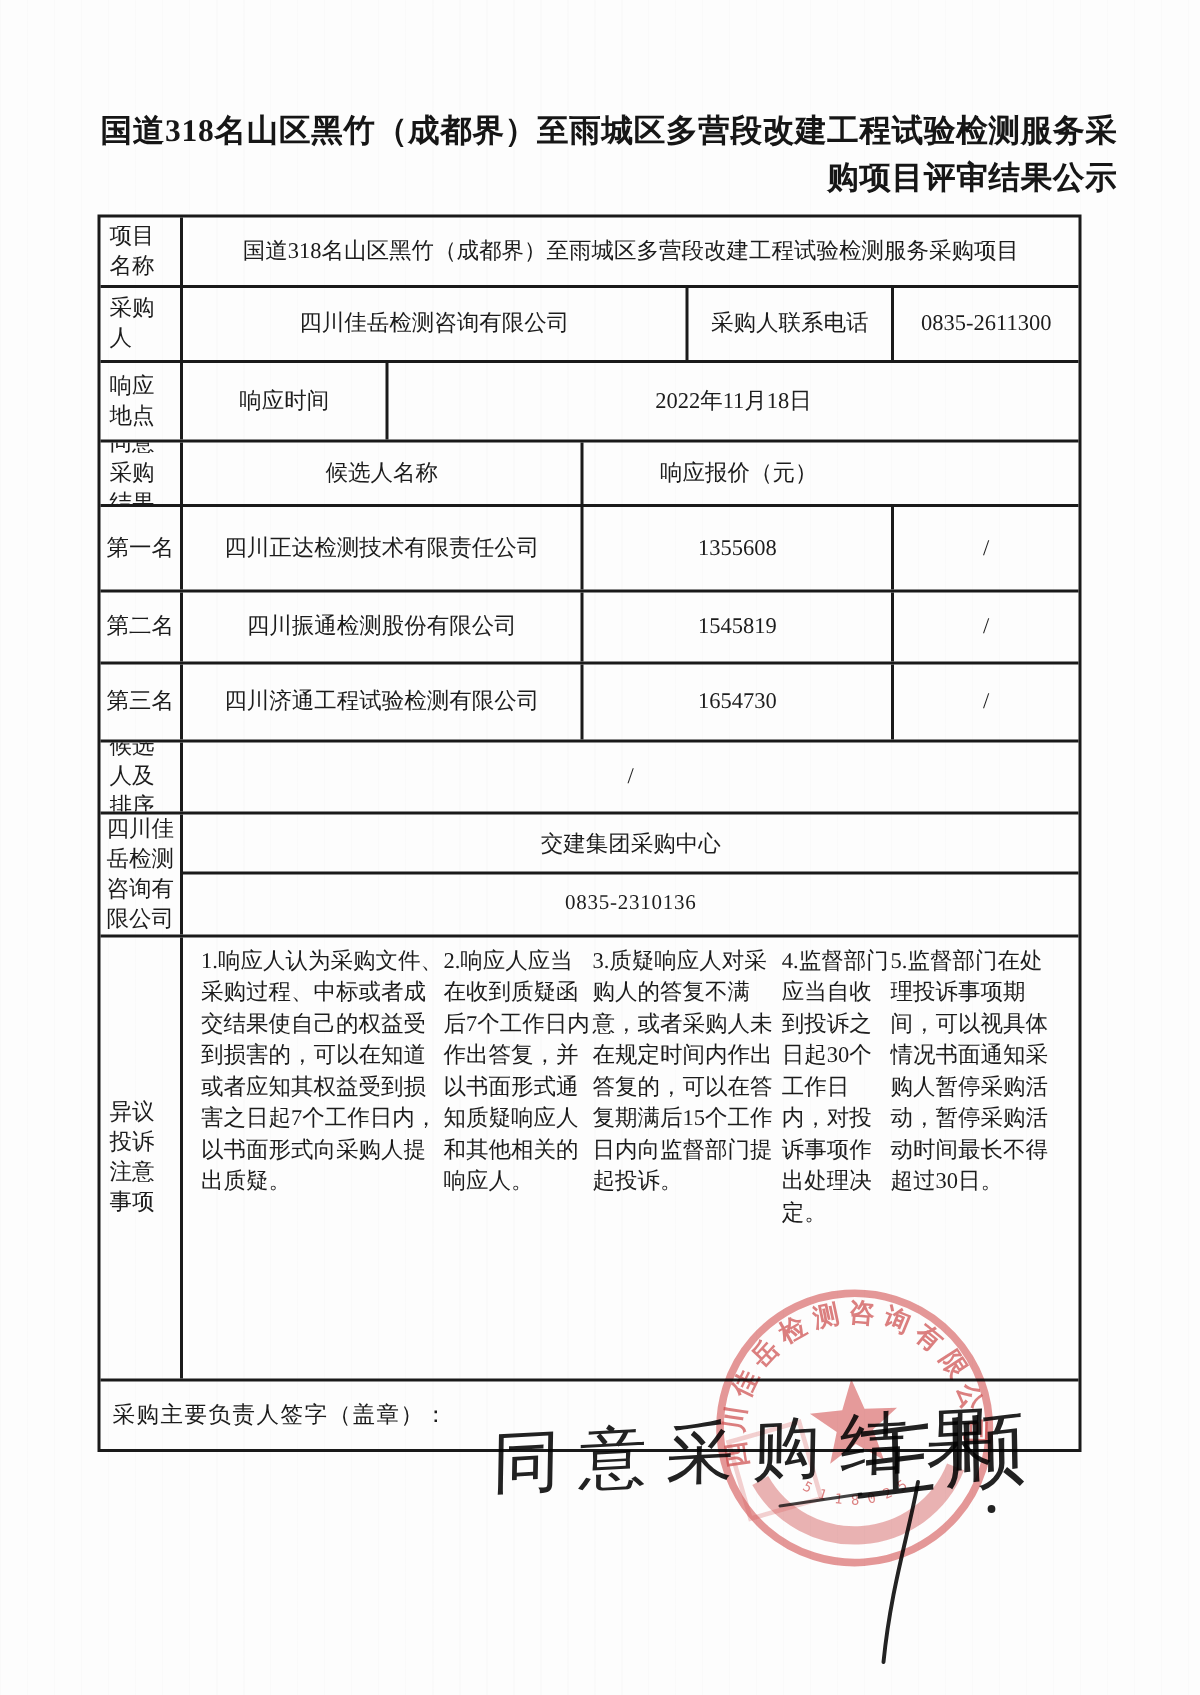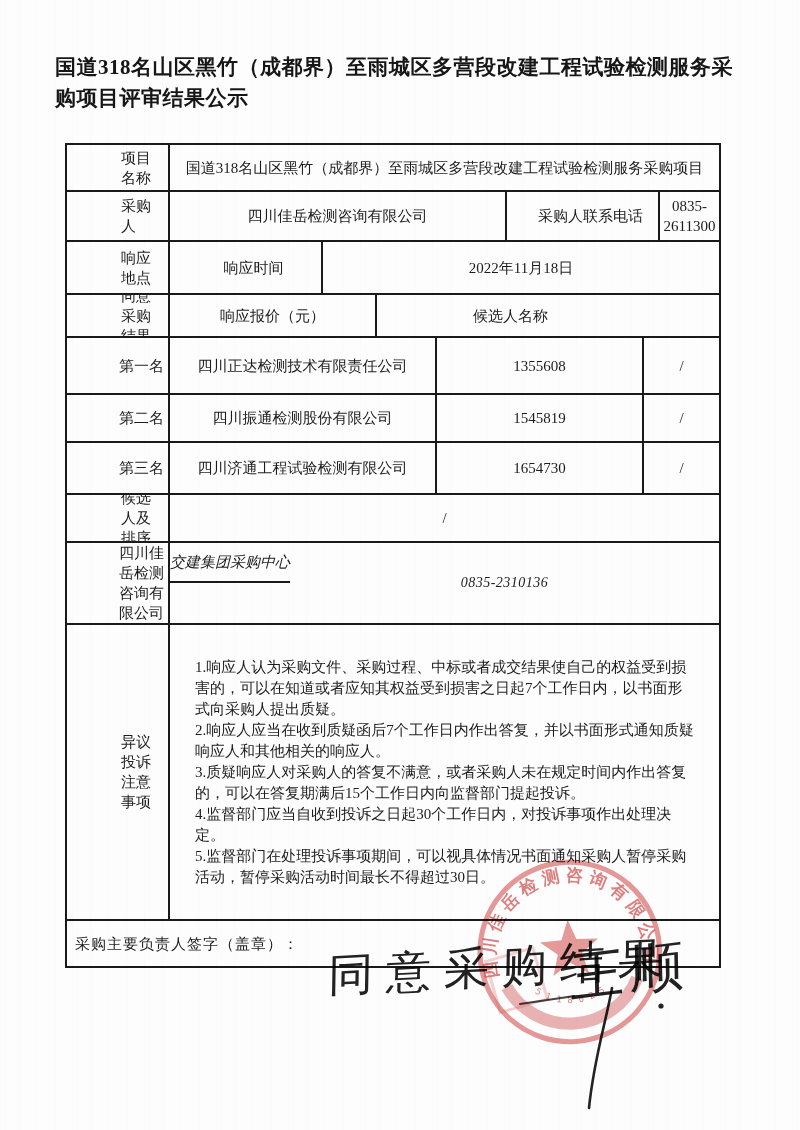--- a/index.html
+++ b/index.html
@@ -8,55 +8,55 @@
     position:relative;
     width:800px; height:1130px;
     background:
       repeating-linear-gradient(90deg, rgba(0,0,0,0.012) 0 1px, transparent 1px 18px),
       #fdfdfd;
     overflow:hidden;
     font-family:"Liberation Serif","DejaVu Serif",serif;
     color:#1c1c1c;
   }
   .doc-title {
-    width:690px; margin:0 auto; padding-top:52px;
-    text-align:left; font-size:21px; font-weight:bold;
+    width:690px; margin:0 auto; padding-top:72px;
+    text-align:right; font-size:21px; font-weight:bold;
     line-height:31px; letter-spacing:0.5px; color:#161616;
   }
   .tbl {
     position:absolute; left:65px; top:143px; width:656px;
     border:2px solid #1a1a1a; background:transparent;
   }
   .row { display:flex; border-bottom:2px solid #1a1a1a; }
   .row:last-child { border-bottom:none; }
   .cell {
     border-right:2px solid #1a1a1a;
     display:flex; align-items:center; justify-content:center;
     font-size:15px; line-height:20px; text-align:center;
     padding:2px 4px; overflow:hidden;
   }
   .cell:last-child { border-right:none; }
-  .lab { width:55px; justify-content:flex-start; text-align:left; padding-left:6px;margin-left:48px; }
+  .lab { width:55px; justify-content:flex-start; text-align:left; padding-left:6px; }
   .lab.ctr { justify-content:center; text-align:center; padding-left:4px; }
   .main { width:337px; }
-  .sub { width:137px;margin-left:16px; }
+  .sub { width:137px; }
   .tail { flex:1; }
   .name { width:267px; }
   .price { width:207px; }
   .grow { flex:1; }
   .r1{height:47px} .r2{height:50px} .r3{height:53px} .r4{height:44px}
   .r5{height:43px} .r6{height:57px} .r7{height:48px} .r8{height:52px}
   .r9{height:48px} .r10{height:82px} .r11{height:296px} .r12{height:45px}
-  .stack { flex:1; display:flex; flex-direction:row;font-style:italic; }
+  .stack { flex:1; display:flex; flex-direction:column; }
   .stack .half1 { height:40px; border-bottom:2px solid #1a1a1a; display:flex; align-items:center; justify-content:center; font-size:15px; }
   .stack .half2 { flex:1; display:flex; align-items:center; justify-content:center; font-size:14px; letter-spacing:0.5px; }
   .notes {
     flex:1; border-right:none;
-    display:flex; flex-direction:column; justify-content:center;
-    text-align:left; padding:6px 25px; font-size:15px; line-height:21px;
+    display:flex; flex-direction:row; justify-content:center;
+    text-align:left; padding:6px 12px; font-size:15px; line-height:21px;
   }
   .notes div { text-align:left; }
   .sig-row .cell { justify-content:flex-start; text-align:left; padding-left:8px; letter-spacing:1px; }
   
   .stamp {
     position:absolute; left:468px; top:853px; width:204px; height:204px;
     mix-blend-mode:multiply; opacity:0.92; pointer-events:none;
     transform:rotate(-4deg);
   }
   .handwriting {
@@ -96,22 +96,22 @@
 
     <div class="row r3">
       <div class="cell lab">响应地点</div>
       <div class="cell sub">响应时间</div>
       <div class="cell tail">2022年11月18日</div>
     </div>
 
 
     <div class="row r5">
       <div class="cell lab">同意采购结果</div>
+      <div class="cell name">候选人名称</div>
       <div class="cell price">响应报价（元）</div>
-      <div class="cell name">候选人名称</div>
     </div>
 
     <div class="row r6">
       <div class="cell lab ctr">第一名</div>
       <div class="cell name">四川正达检测技术有限责任公司</div>
       <div class="cell price">1355608</div>
       <div class="cell grow">/</div>
     </div>
 
     <div class="row r7">

